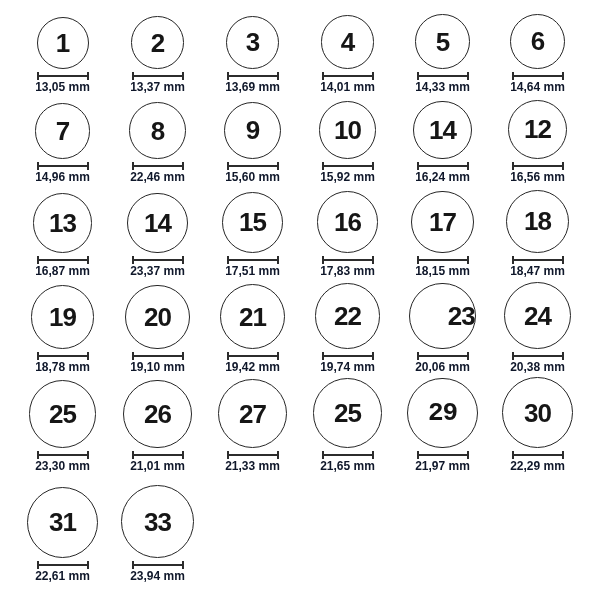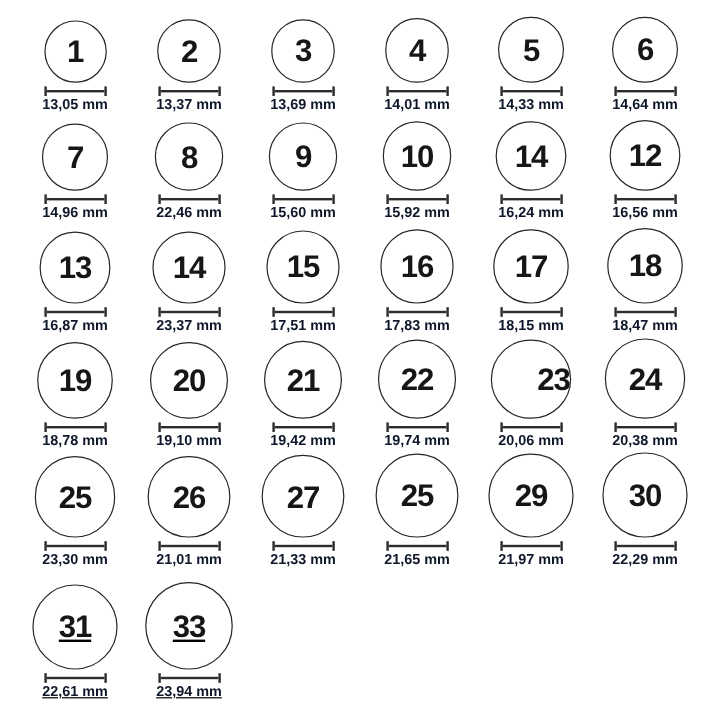--- a/index.html
+++ b/index.html
@@ -238,35 +238,35 @@
           <div class="label">21,33 mm</div>
         </div>
         <div class="cell">
           <div class="circle" style="width: 69.55px; height: 69.55px;">
             <span class="num">25</span>
           </div>
           <div class="ruler"></div>
           <div class="label">21,65 mm</div>
         </div>
         <div class="cell">
-          <div class="circle" style="width: 70.2px; height: 70.2px;">
+          <div class="circle" style="width: 70.2px; height: 70.2px; font-family: Liberation Mono, monospace;">
             <span class="num">29</span>
           </div>
           <div class="ruler"></div>
           <div class="label">21,97 mm</div>
         </div>
         <div class="cell">
           <div class="circle" style="width: 70.85px; height: 70.85px;">
             <span class="num">30</span>
           </div>
           <div class="ruler"></div>
           <div class="label">22,29 mm</div>
         </div>
       </div>
-      <div class="row" style="height: 110px; text-decoration: underline;">
+      <div class="row" style="height: 110px;">
         <div class="cell">
           <div class="circle" style="width: 71.5px; height: 71.5px;">
             <span class="num">31</span>
           </div>
           <div class="ruler"></div>
           <div class="label">22,61 mm</div>
         </div>
         <div class="cell">
           <div class="circle" style="width: 72.8px; height: 72.8px;">
             <span class="num">33</span>

